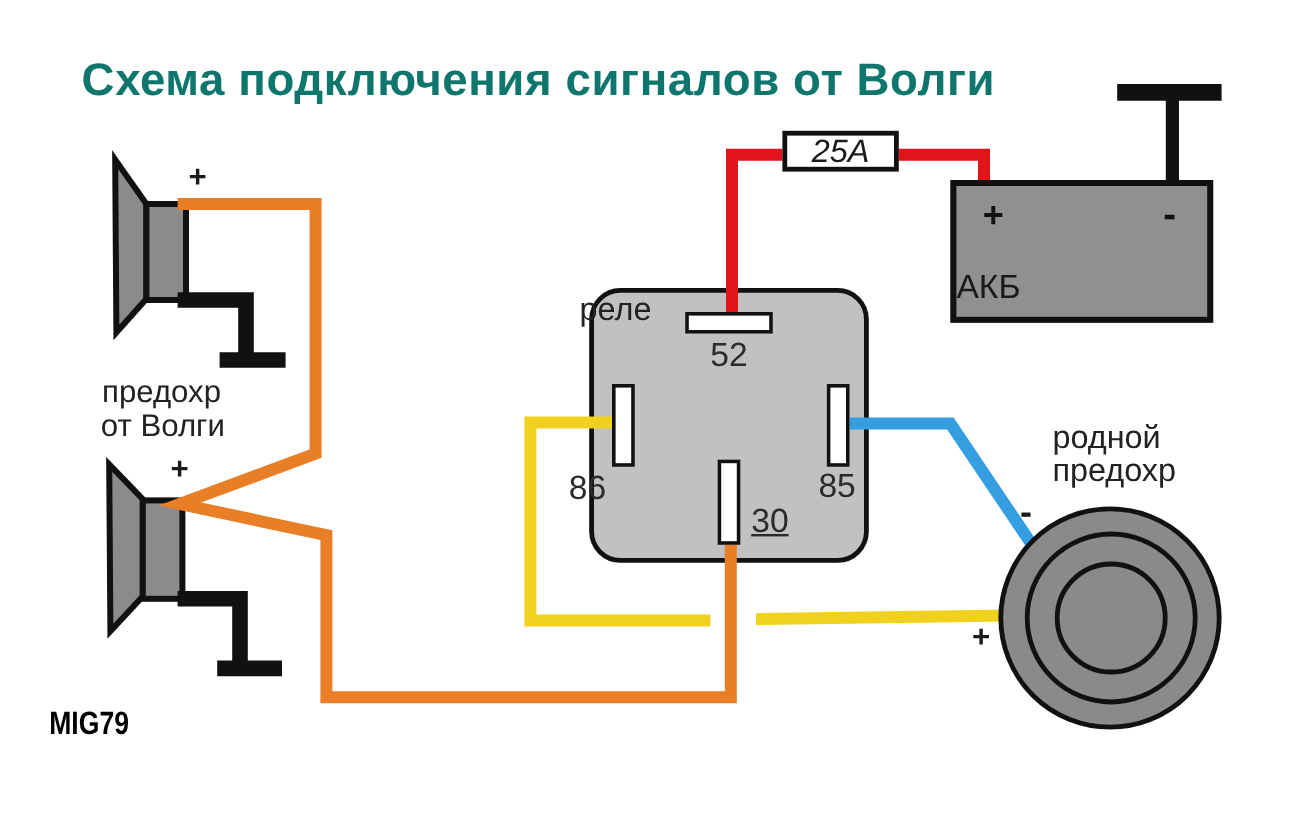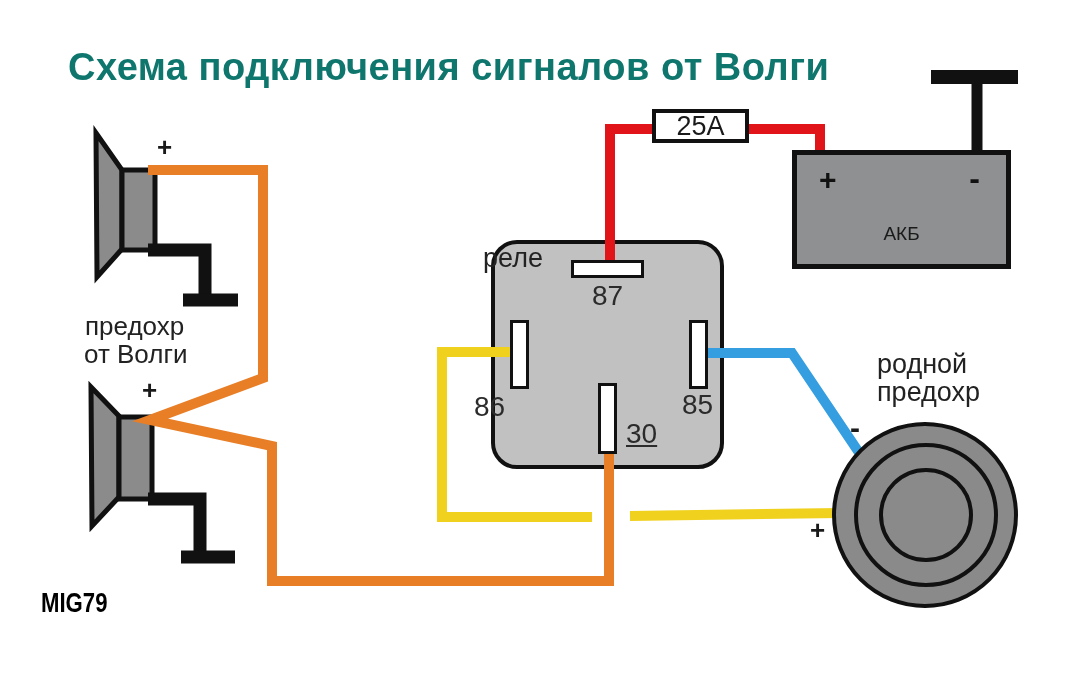--- a/index.html
+++ b/index.html
@@ -21,29 +21,29 @@
   }
   svg.wires { position:absolute; left:0; top:0; z-index:2; }
   .pin {
     position:absolute; background:#ffffff; border:3px solid #111;
     box-sizing:border-box; z-index:3;
   }
   .fuse {
     position:absolute; left:652px; top:109px; width:97px; height:34px;
     background:#ffffff; border:4px solid #111; box-sizing:border-box; z-index:3;
     display:flex; align-items:center; justify-content:center;
-    font-size:27px; color:#1a1a1a;
+    font-size:27px; color:#1a1a1a;font-style:italic;
   }
   .battery {
     position:absolute; left:792px; top:150px; width:219px; height:119px;
     background:#8f9091; border:5px solid #111; box-sizing:border-box; z-index:3;
   }
   .battery .bplus { position:absolute; left:22px; top:8px; font-size:30px; font-weight:600; color:#111; }
   .battery .bminus { position:absolute; right:26px; top:5px; font-size:32px; font-weight:600; color:#111; }
-  .battery .bname { position:absolute; left:0; right:0; top:68px; text-align:center; font-size:19px; color:#1a1a1a; }
+  .battery .bname { position:absolute; left:0; right:0; top:68px; font-size:28px; color:#1a1a1a; }
   .z4 { z-index:4; }
 </style>
 </head>
 <body>
 
 <div class="stage">
 
   <div class="relay"></div>
 
   <svg class="wires" width="1078" height="699" viewBox="0 0 1078 699">
@@ -91,21 +91,21 @@
     <span class="bplus">+</span>
     <span class="bminus">-</span>
     <span class="bname">АКБ</span>
   </div>
 
   <div class="lbl title z4" style="left:68px; top:48px;">Схема подключения сигналов от Волги</div>
 
 
   <div class="lbl small z4" style="left:483px; top:200px;margin-top:44px;">реле</div>
 
-  <div class="lbl pinlbl z4" style="left:571px; top:281px; width:73px; text-align:center;">87</div>
+  <div class="lbl pinlbl z4" style="left:571px; top:281px; width:73px; text-align:center;">52</div>
   <div class="lbl pinlbl z4" style="left:474px; top:392px;">86</div>
   <div class="lbl pinlbl z4" style="left:682px; top:390px;">85</div>
   <div class="lbl pinlbl z4" style="left:626px; top:419px;text-decoration:underline;">30</div>
 
   <div class="lbl plusminus z4" style="left:157px; top:134px;">+</div>
   <div class="lbl plusminus z4" style="left:142px; top:377px;">+</div>
 
   <div class="lbl small z4" style="left:85px; top:313px; font-size:26px;">предохр</div>
   <div class="lbl small z4" style="left:84px; top:341px; font-size:26px;">от Волги</div>
 

